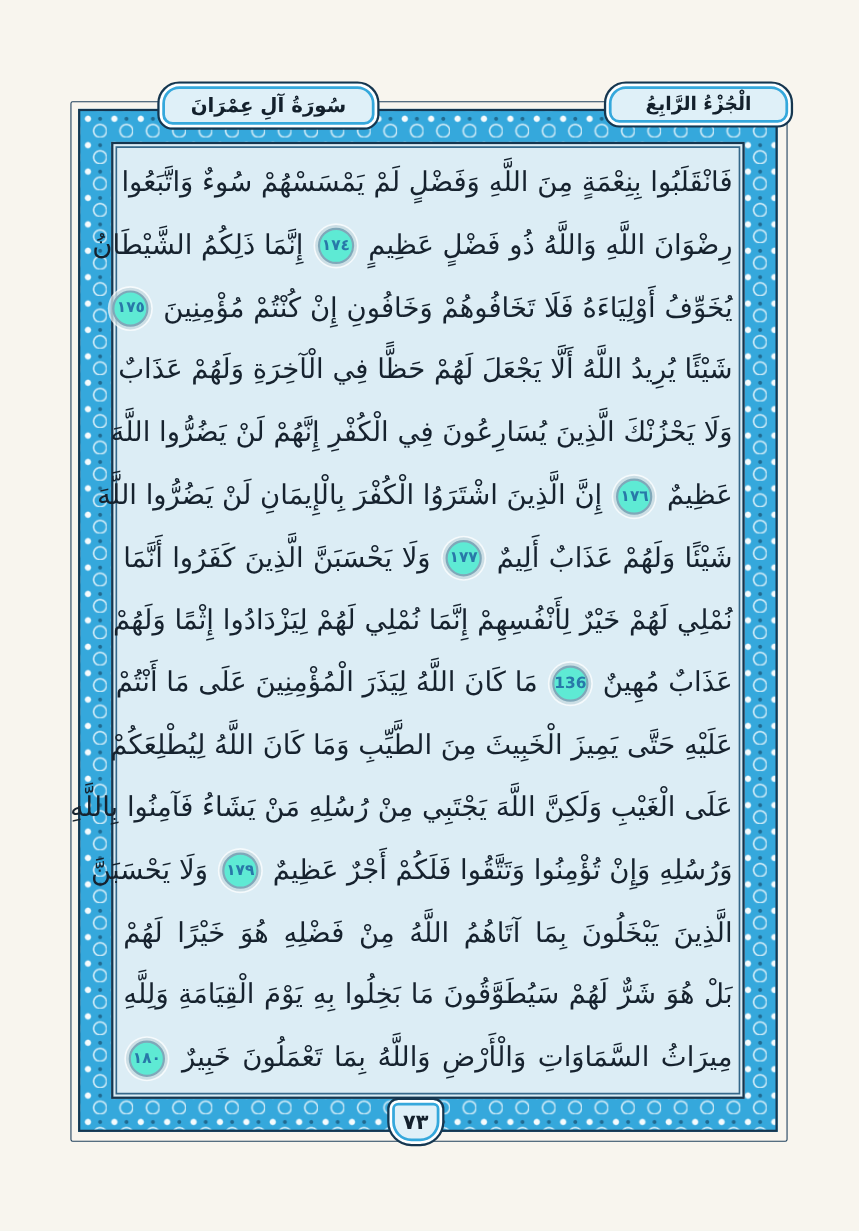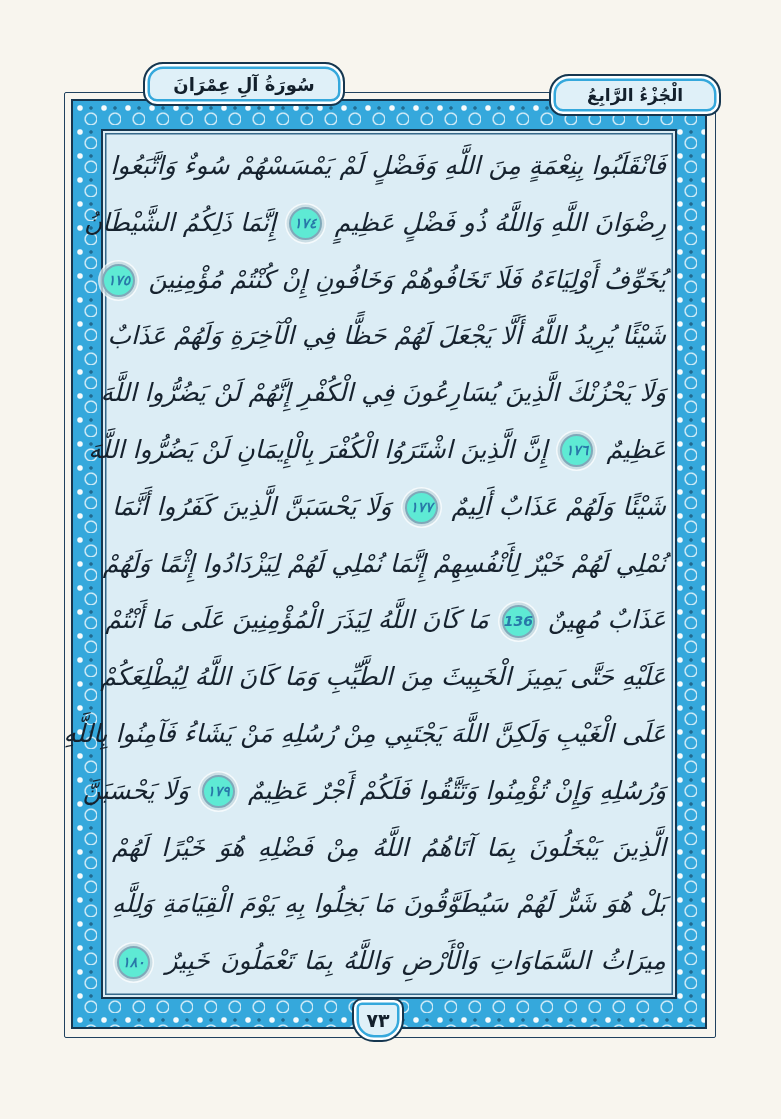--- a/index.html
+++ b/index.html
@@ -36,21 +36,20 @@
   .quran-lines{
     position:absolute;left:112px;top:138px;width:554px;height:852px;
     direction:rtl;
   }
   .quran-line{
     height:56.8px;line-height:56.8px;white-space:nowrap;
     font-size:25px;color:#16222e;
     text-align:justify;text-align-last:justify;
     text-justify:inter-word;
     letter-spacing:0.5px;
-    font-style:italic;
   }
   .ayah-text{color:#16222e;}
   .ayah-marker{
     display:inline-block;box-sizing:border-box;
     min-width:33px;height:33px;line-height:28px;
     border:2px solid #7fa8b9;border-radius:50%;
     background:#5eead4;
     color:#2878a8;font-size:14px;font-weight:bold;
     text-align:center;text-align-last:center;
     vertical-align:middle;margin:0 5px;
@@ -60,21 +59,21 @@
   
   .cartouche{
     position:absolute;box-sizing:border-box;
     background:#dff0f8;
     border:2px solid #16364f;
     box-shadow:inset 0 0 0 2.5px #ffffff, inset 0 0 0 5px #35a8dc;
     display:flex;align-items:center;justify-content:center;
     color:#13202c;font-weight:bold;
   }
   .cartouche.surah{
-    left:143px;top:62px;width:202px;height:44px;
+    left:143px;top:74px;width:202px;height:44px;
     border-radius:20px 20px 14px 14px;font-size:18px;
   }
   .cartouche.juz{
     left:549px;top:74px;width:172px;height:42px;
     border-radius:20px 20px 14px 14px;font-size:17px;
   }
   .cartouche.page-num{
     left:352px;top:998px;width:52px;height:44px;
     border-radius:10px 10px 22px 22px;font-size:19px;
   }

